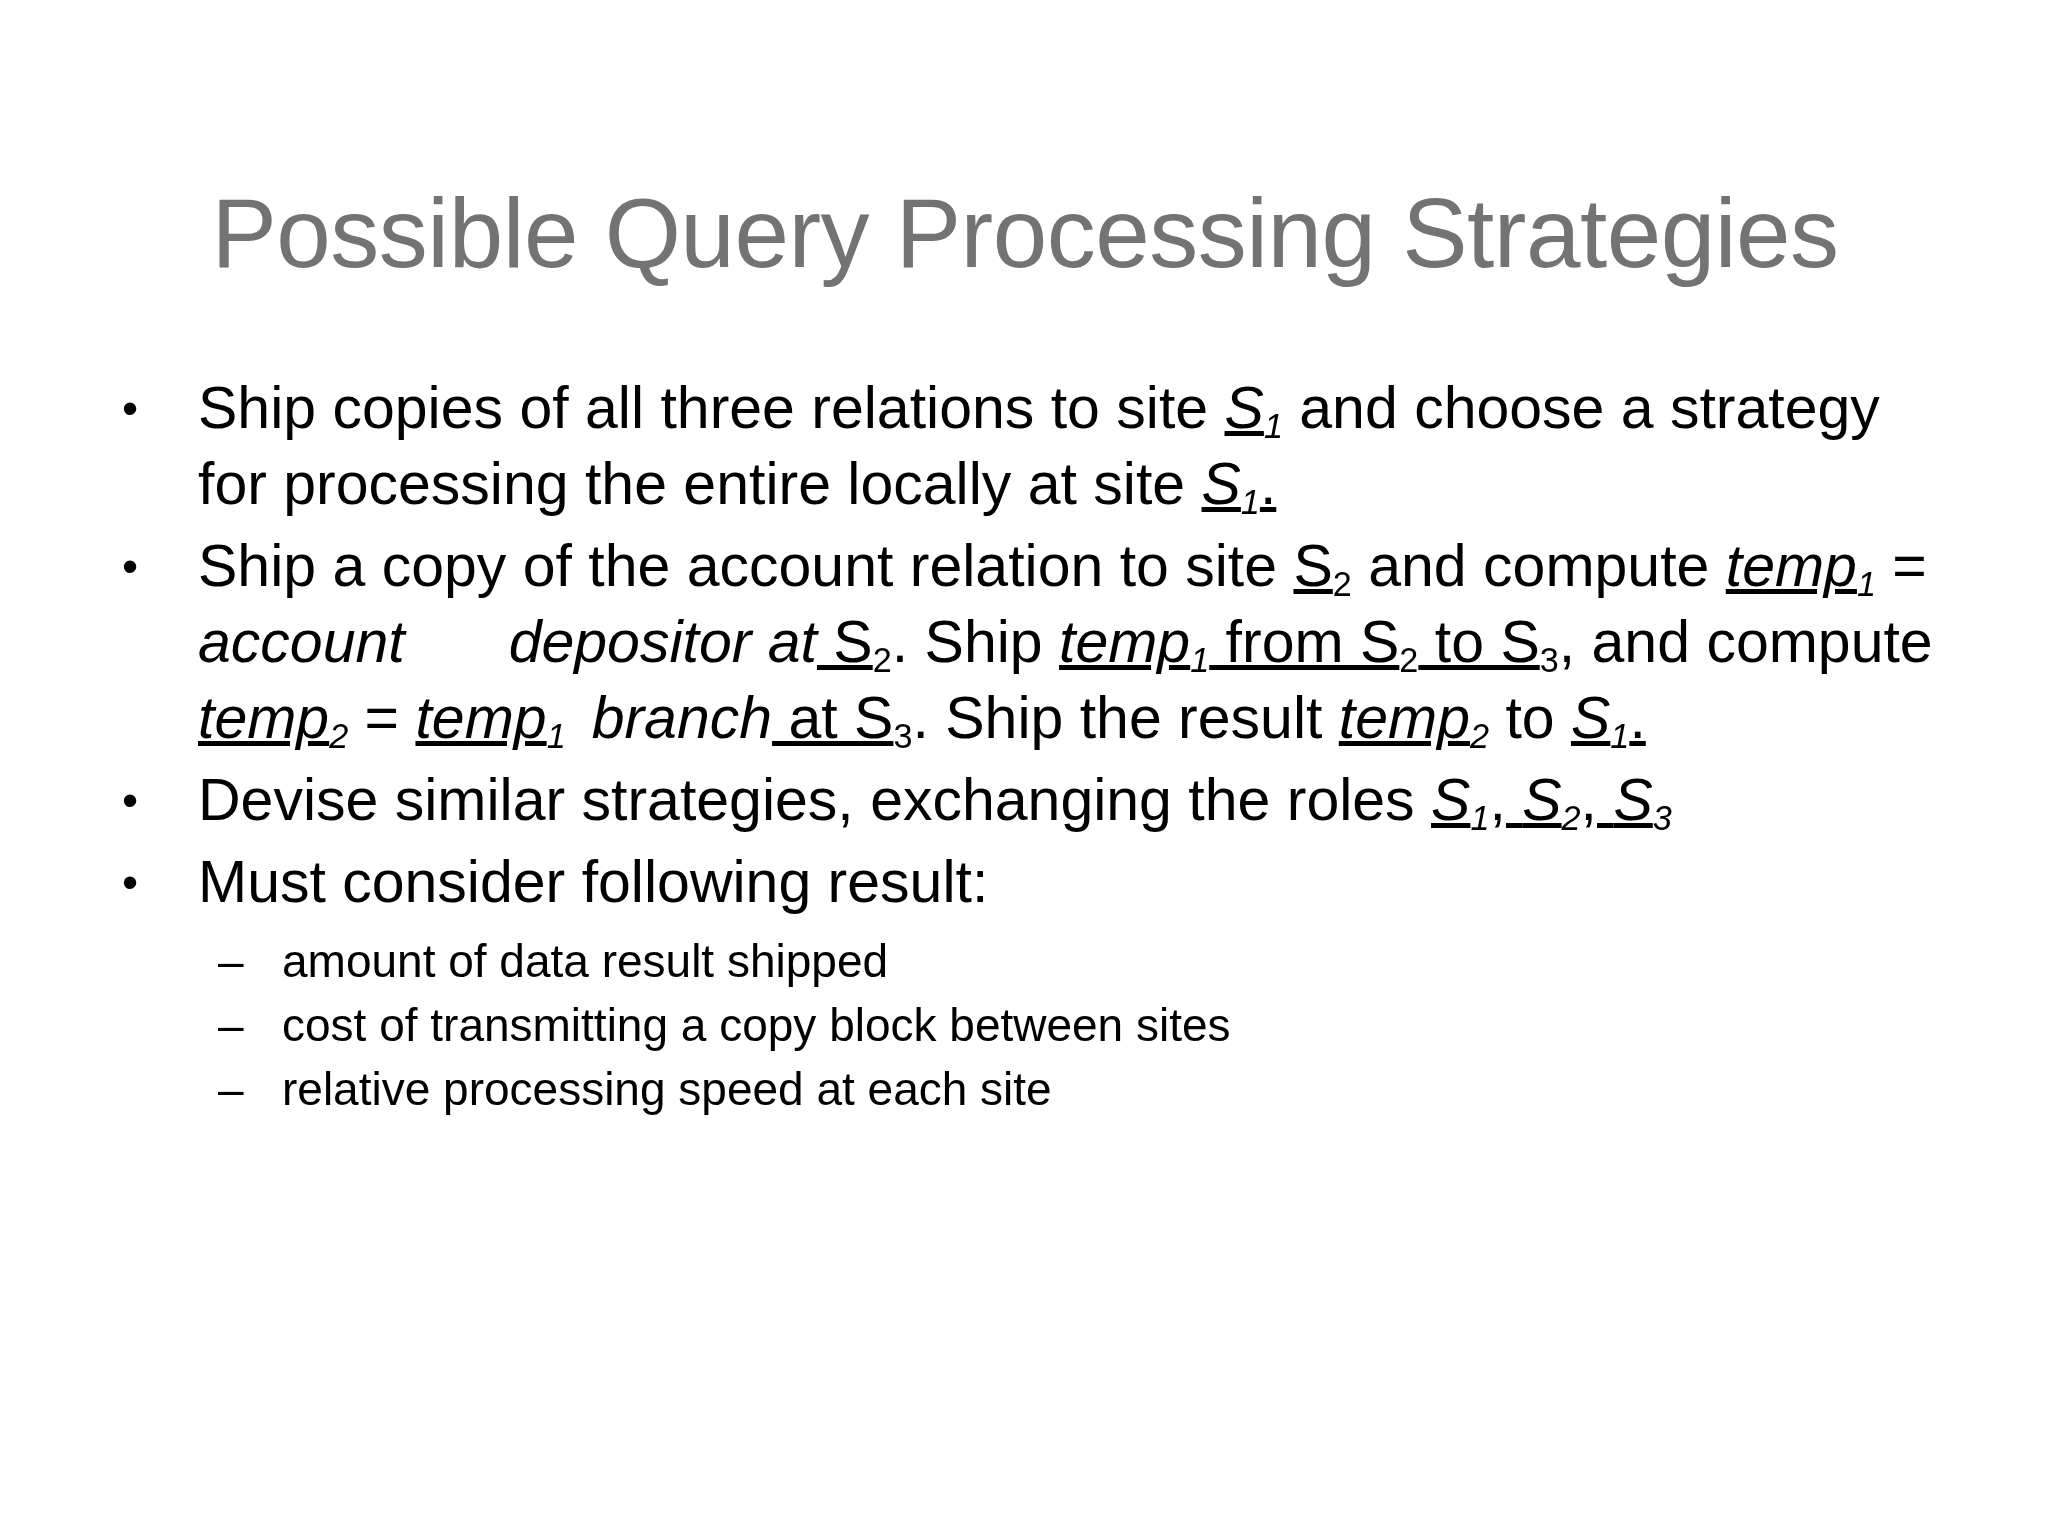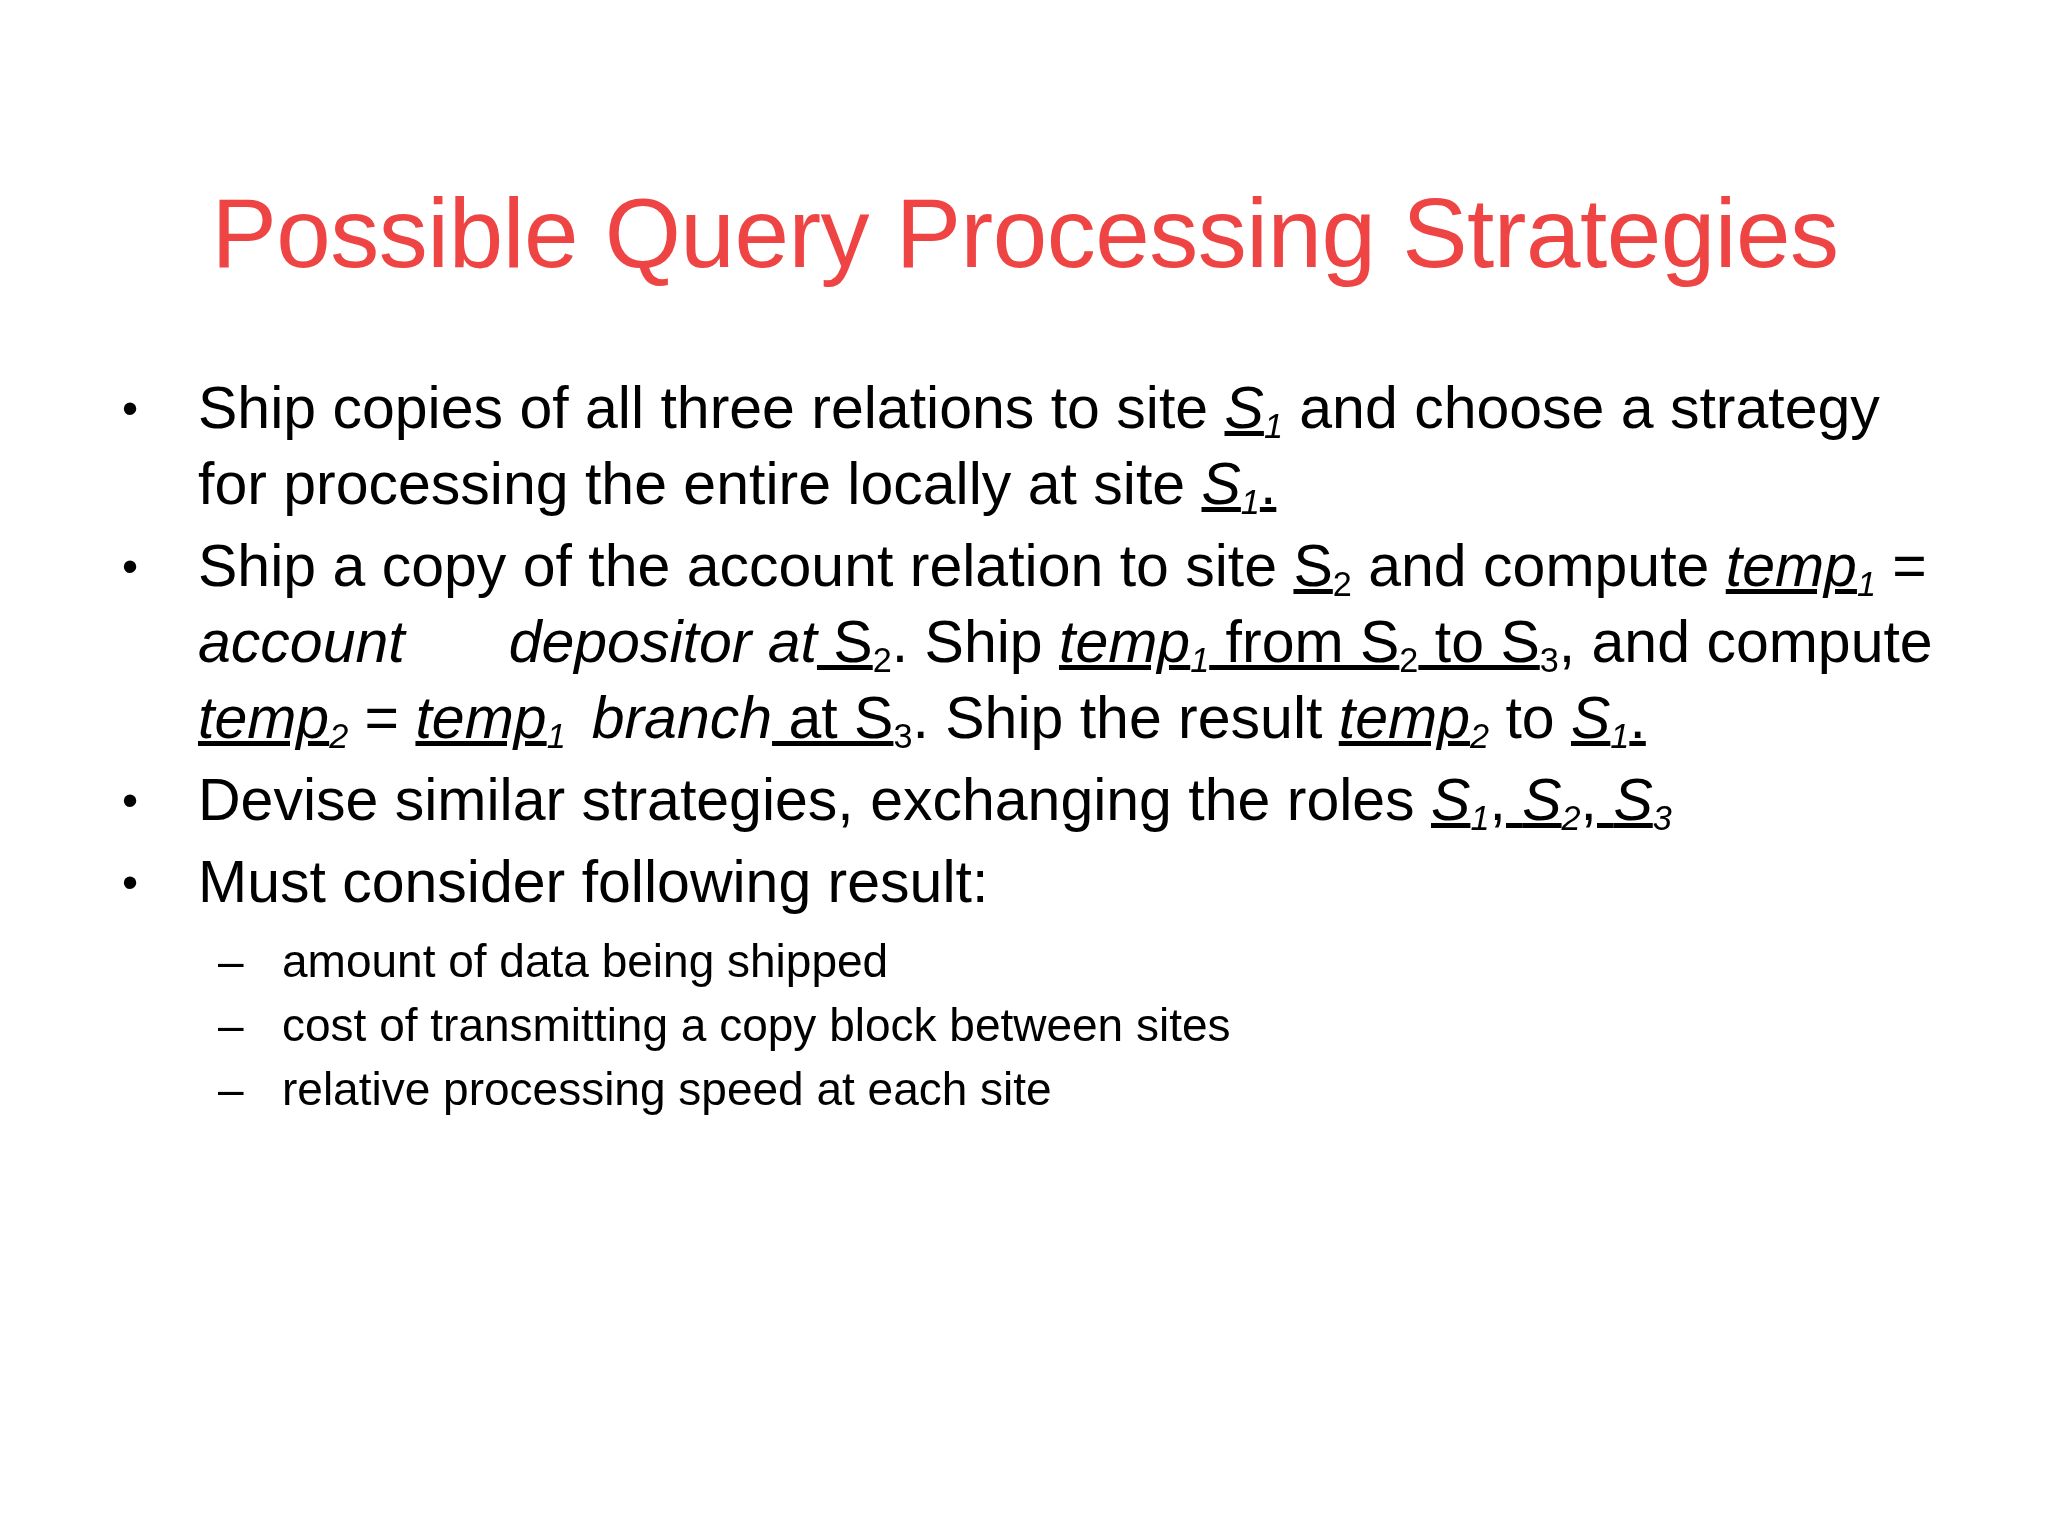--- a/index.html
+++ b/index.html
@@ -29,21 +29,21 @@
     position: absolute;
     left: 120px;
     top: 118px;
     width: 1810px;
     text-align: center;
     font-size: 98px;
     line-height: 1.0;
     font-weight: 400;
     letter-spacing: -0.5px;
     white-space: nowrap;
-    color: #ef4444;
+    color: #737373;
   }
 
   
   .body-area {
     position: absolute;
     left: 110px;
     top: 370px;
     width: 1840px;
   }
 
@@ -129,21 +129,21 @@
     </div>
 
     <div class="bullet-l1">
       <span class="marker">•</span>
       <span class="text">Must consider following result:</span>
     </div>
 
     <div class="sub-list">
       <div class="bullet-l2">
         <span class="marker">–</span>
-        <span class="text">amount of data being shipped</span>
+        <span class="text">amount of data result shipped</span>
       </div>
       <div class="bullet-l2">
         <span class="marker">–</span>
         <span class="text">cost of transmitting a copy block between sites</span>
       </div>
       <div class="bullet-l2">
         <span class="marker">–</span>
         <span class="text">relative processing speed at each site</span>
       </div>
     </div>

